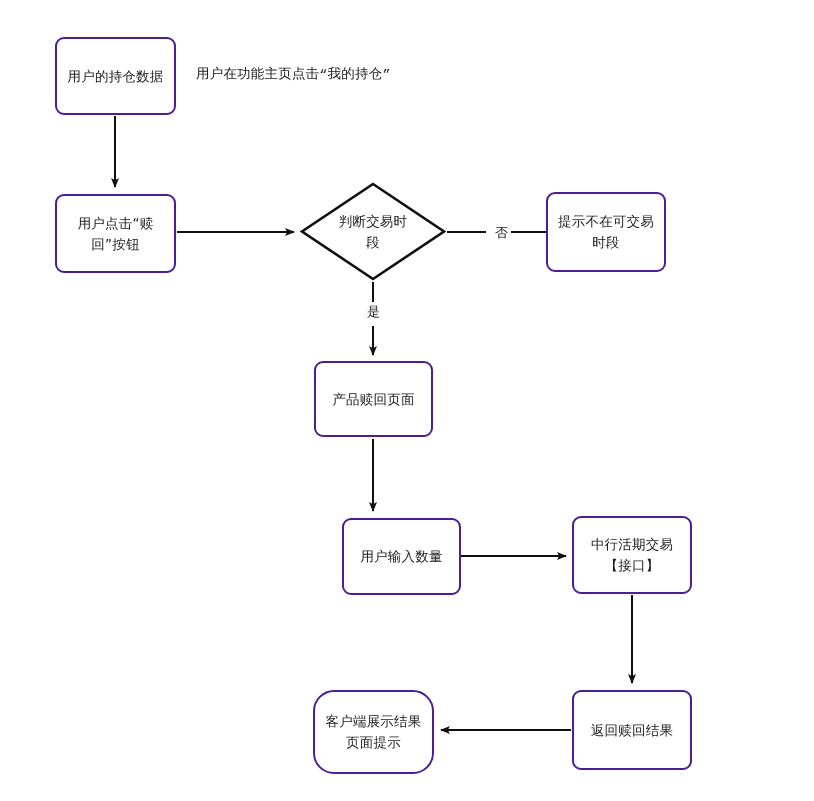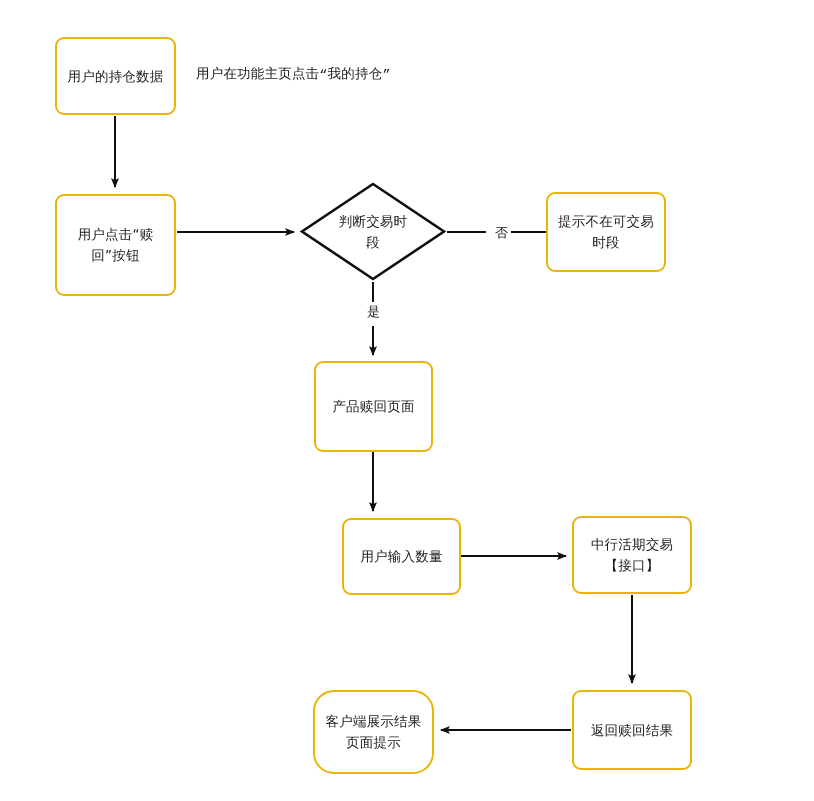--- a/index.html
+++ b/index.html
@@ -36,21 +36,21 @@
     align-items: center;
     justify-content: center;
     text-align: center;
     line-height: 1.55;
     font-size: 13.5px;
     color: #1b1b1b;
     letter-spacing: 0.2px;
   }
   .node.process {
     background: #ffffff;
-    border: 2px solid #eab308;
+    border: 2px solid #4c1d95;
     border-radius: 9px;
     padding: 4px 8px;
   }
   .node-label {
     display: block;
     white-space: pre-line;
   }
   .node.decision {
     background: transparent;
     border: none;
@@ -111,39 +111,39 @@
 
     <line x1="632" y1="595" x2="632" y2="683" stroke="#101010" stroke-width="2" marker-end="url(#arrowhead)"></line>
 
     <line x1="571" y1="730" x2="441" y2="730" stroke="#101010" stroke-width="2" marker-end="url(#arrowhead)"></line>
   </svg>
 
   <div class="node process" style="left:55px; top:37px; width:121px; height:78px;">
     <span class="node-label">用户的持仓数据</span>
   </div>
 
-  <div class="node process" style="left:55px; top:194px; width:121px; height:102px;justify-content:center;">
+  <div class="node process" style="left:55px; top:194px; width:121px; height:79px;justify-content:center;">
     <span class="node-label">用户点击“赎
 回”按钮</span>
   </div>
 
   <div class="node decision" style="left:300px; top:182px; width:146px; height:99px;">
     <svg class="diamond-svg" width="146" height="99" viewBox="0 0 146 99" xmlns="http://www.w3.org/2000/svg">
       <polygon points="73,2 144,49.5 73,97 2,49.5" fill="#ffffff" stroke="#101010" stroke-width="2.6"></polygon>
     </svg>
     <span class="node-label">判断交易时
 段</span>
   </div>
 
   <div class="node process" style="left:546px; top:192px; width:120px; height:80px;">
     <span class="node-label">提示不在可交易
 时段</span>
   </div>
 
-  <div class="node process" style="left:314px; top:361px; width:119px; height:91px;">
+  <div class="node process" style="left:314px; top:361px; width:119px; height:76px;">
     <span class="node-label">产品赎回页面</span>
   </div>
 
   <div class="node process" style="left:314px; top:518px; width:119px; height:77px;margin-left:28px;">
     <span class="node-label">用户输入数量</span>
   </div>
 
   <div class="node process" style="left:572px; top:690px; width:120px; height:80px;">
     <span class="node-label">返回赎回结果</span>
   </div>

